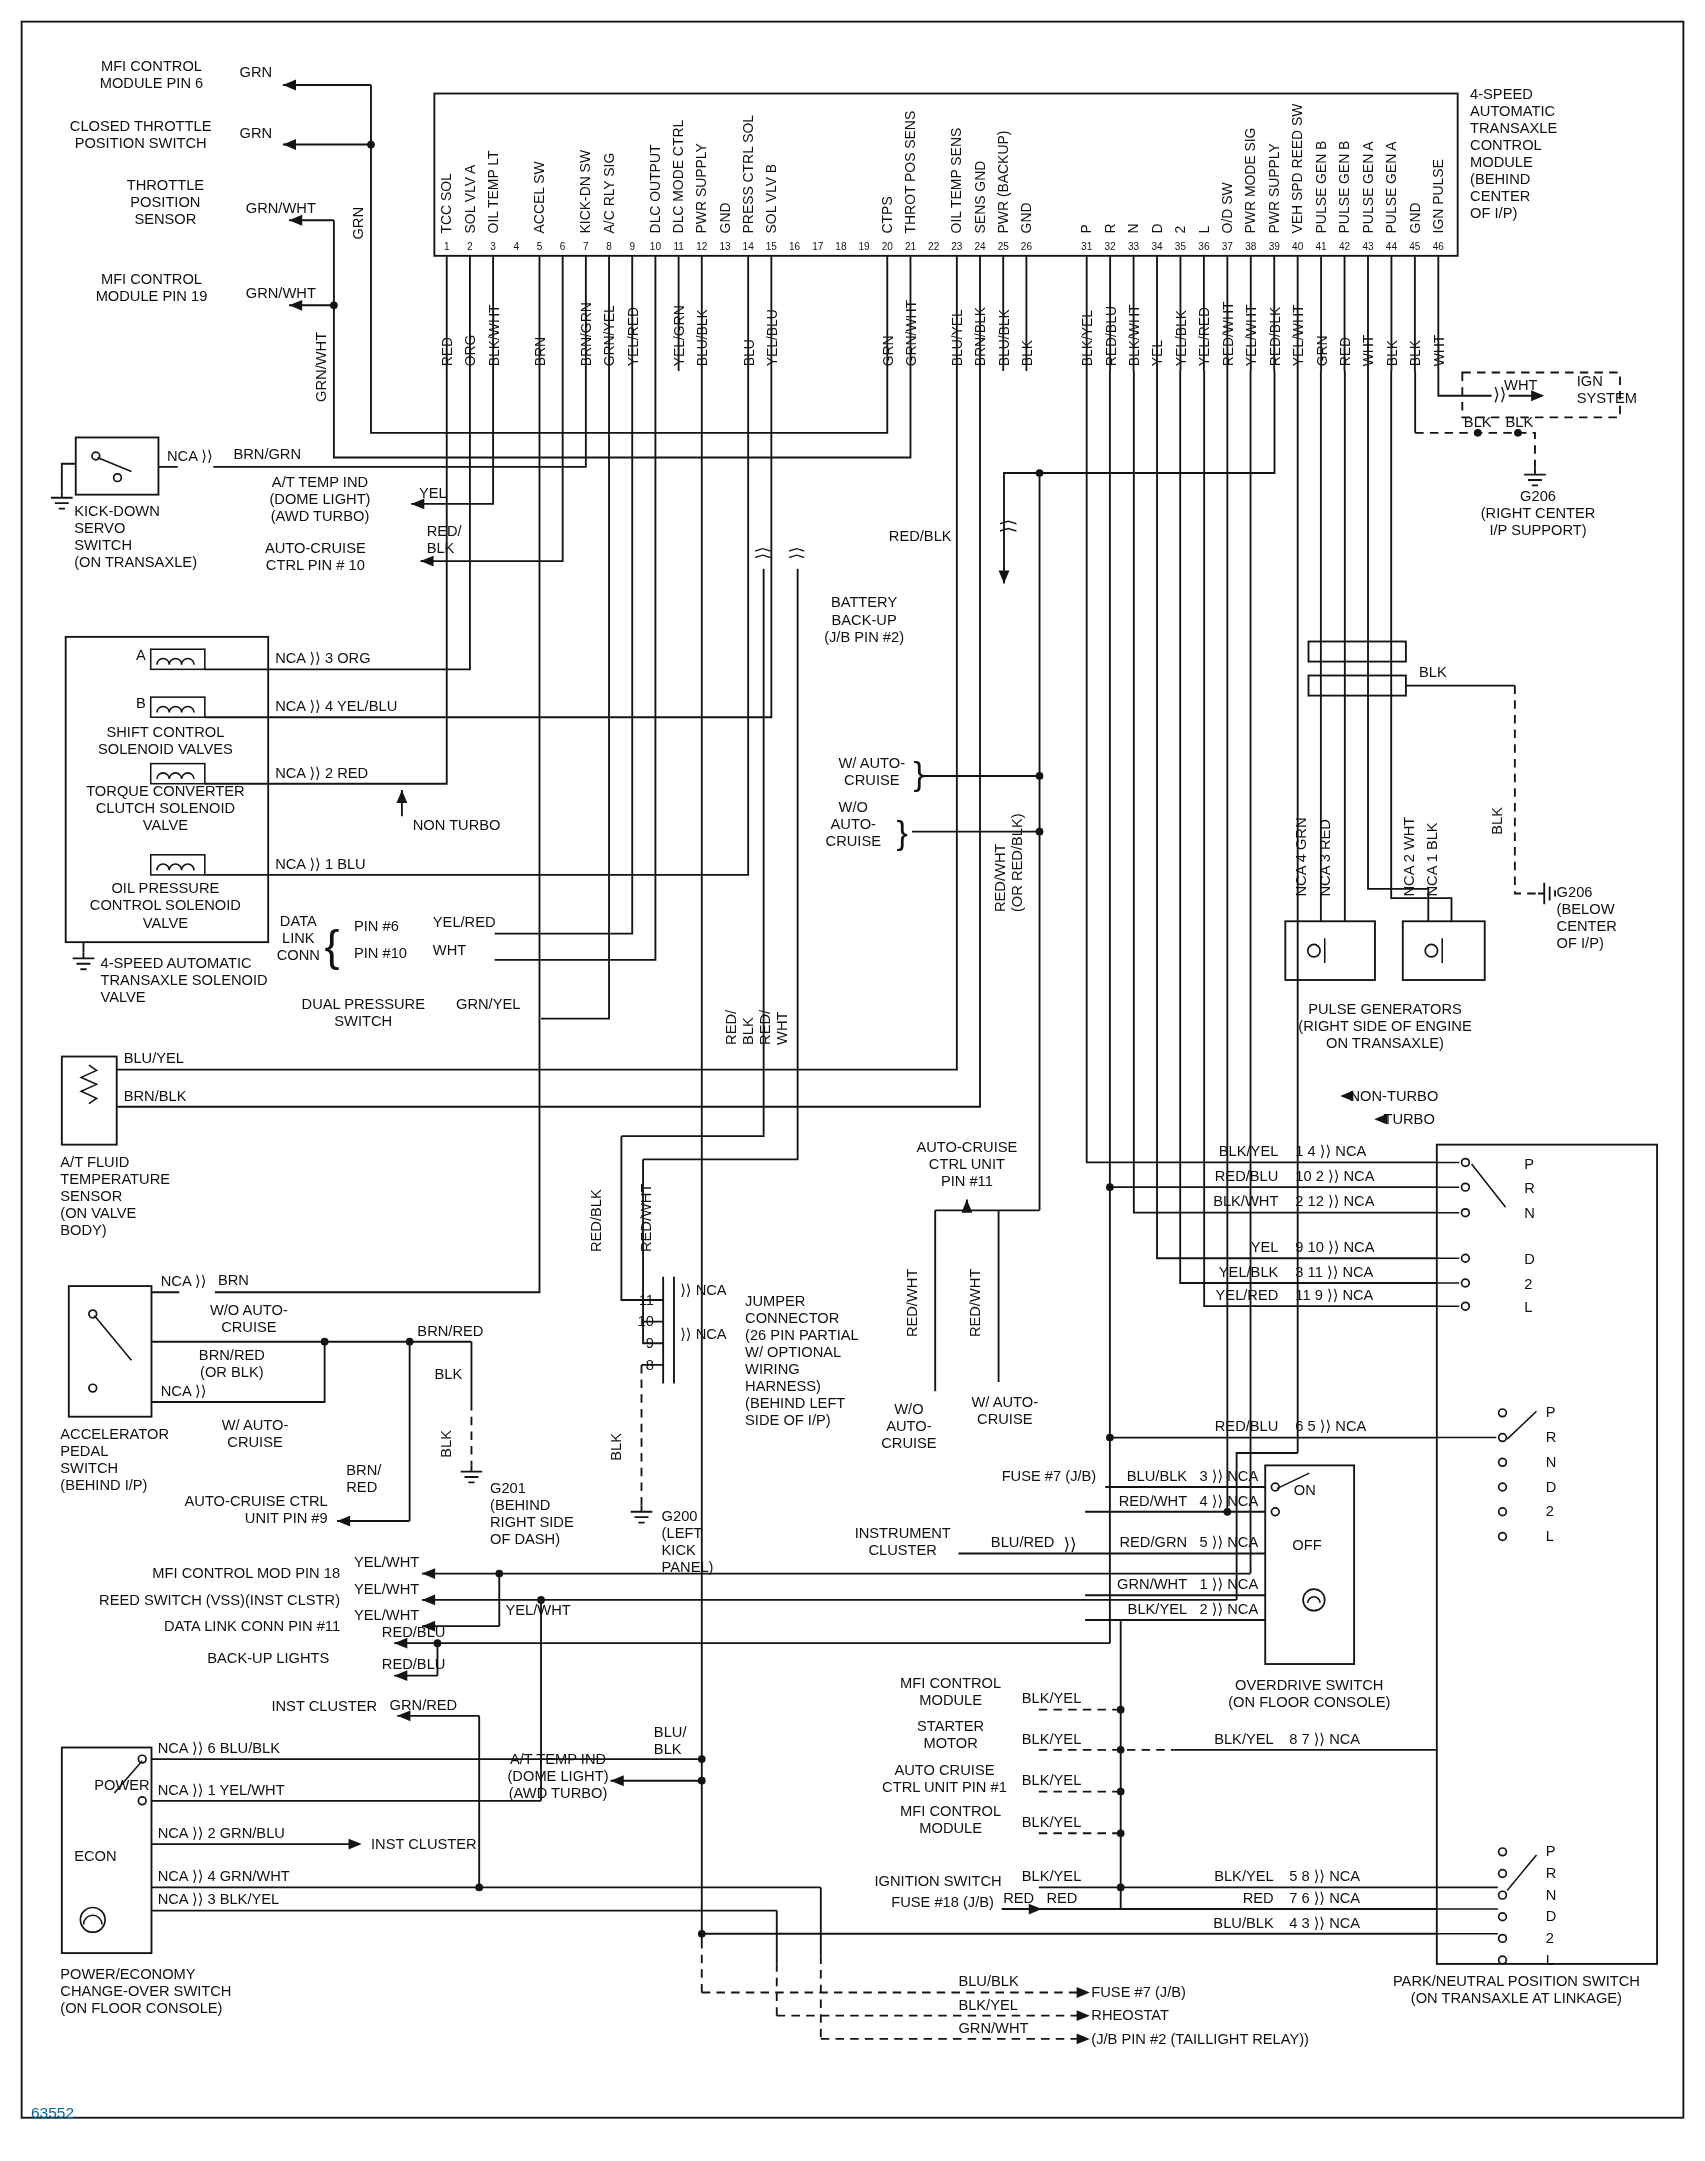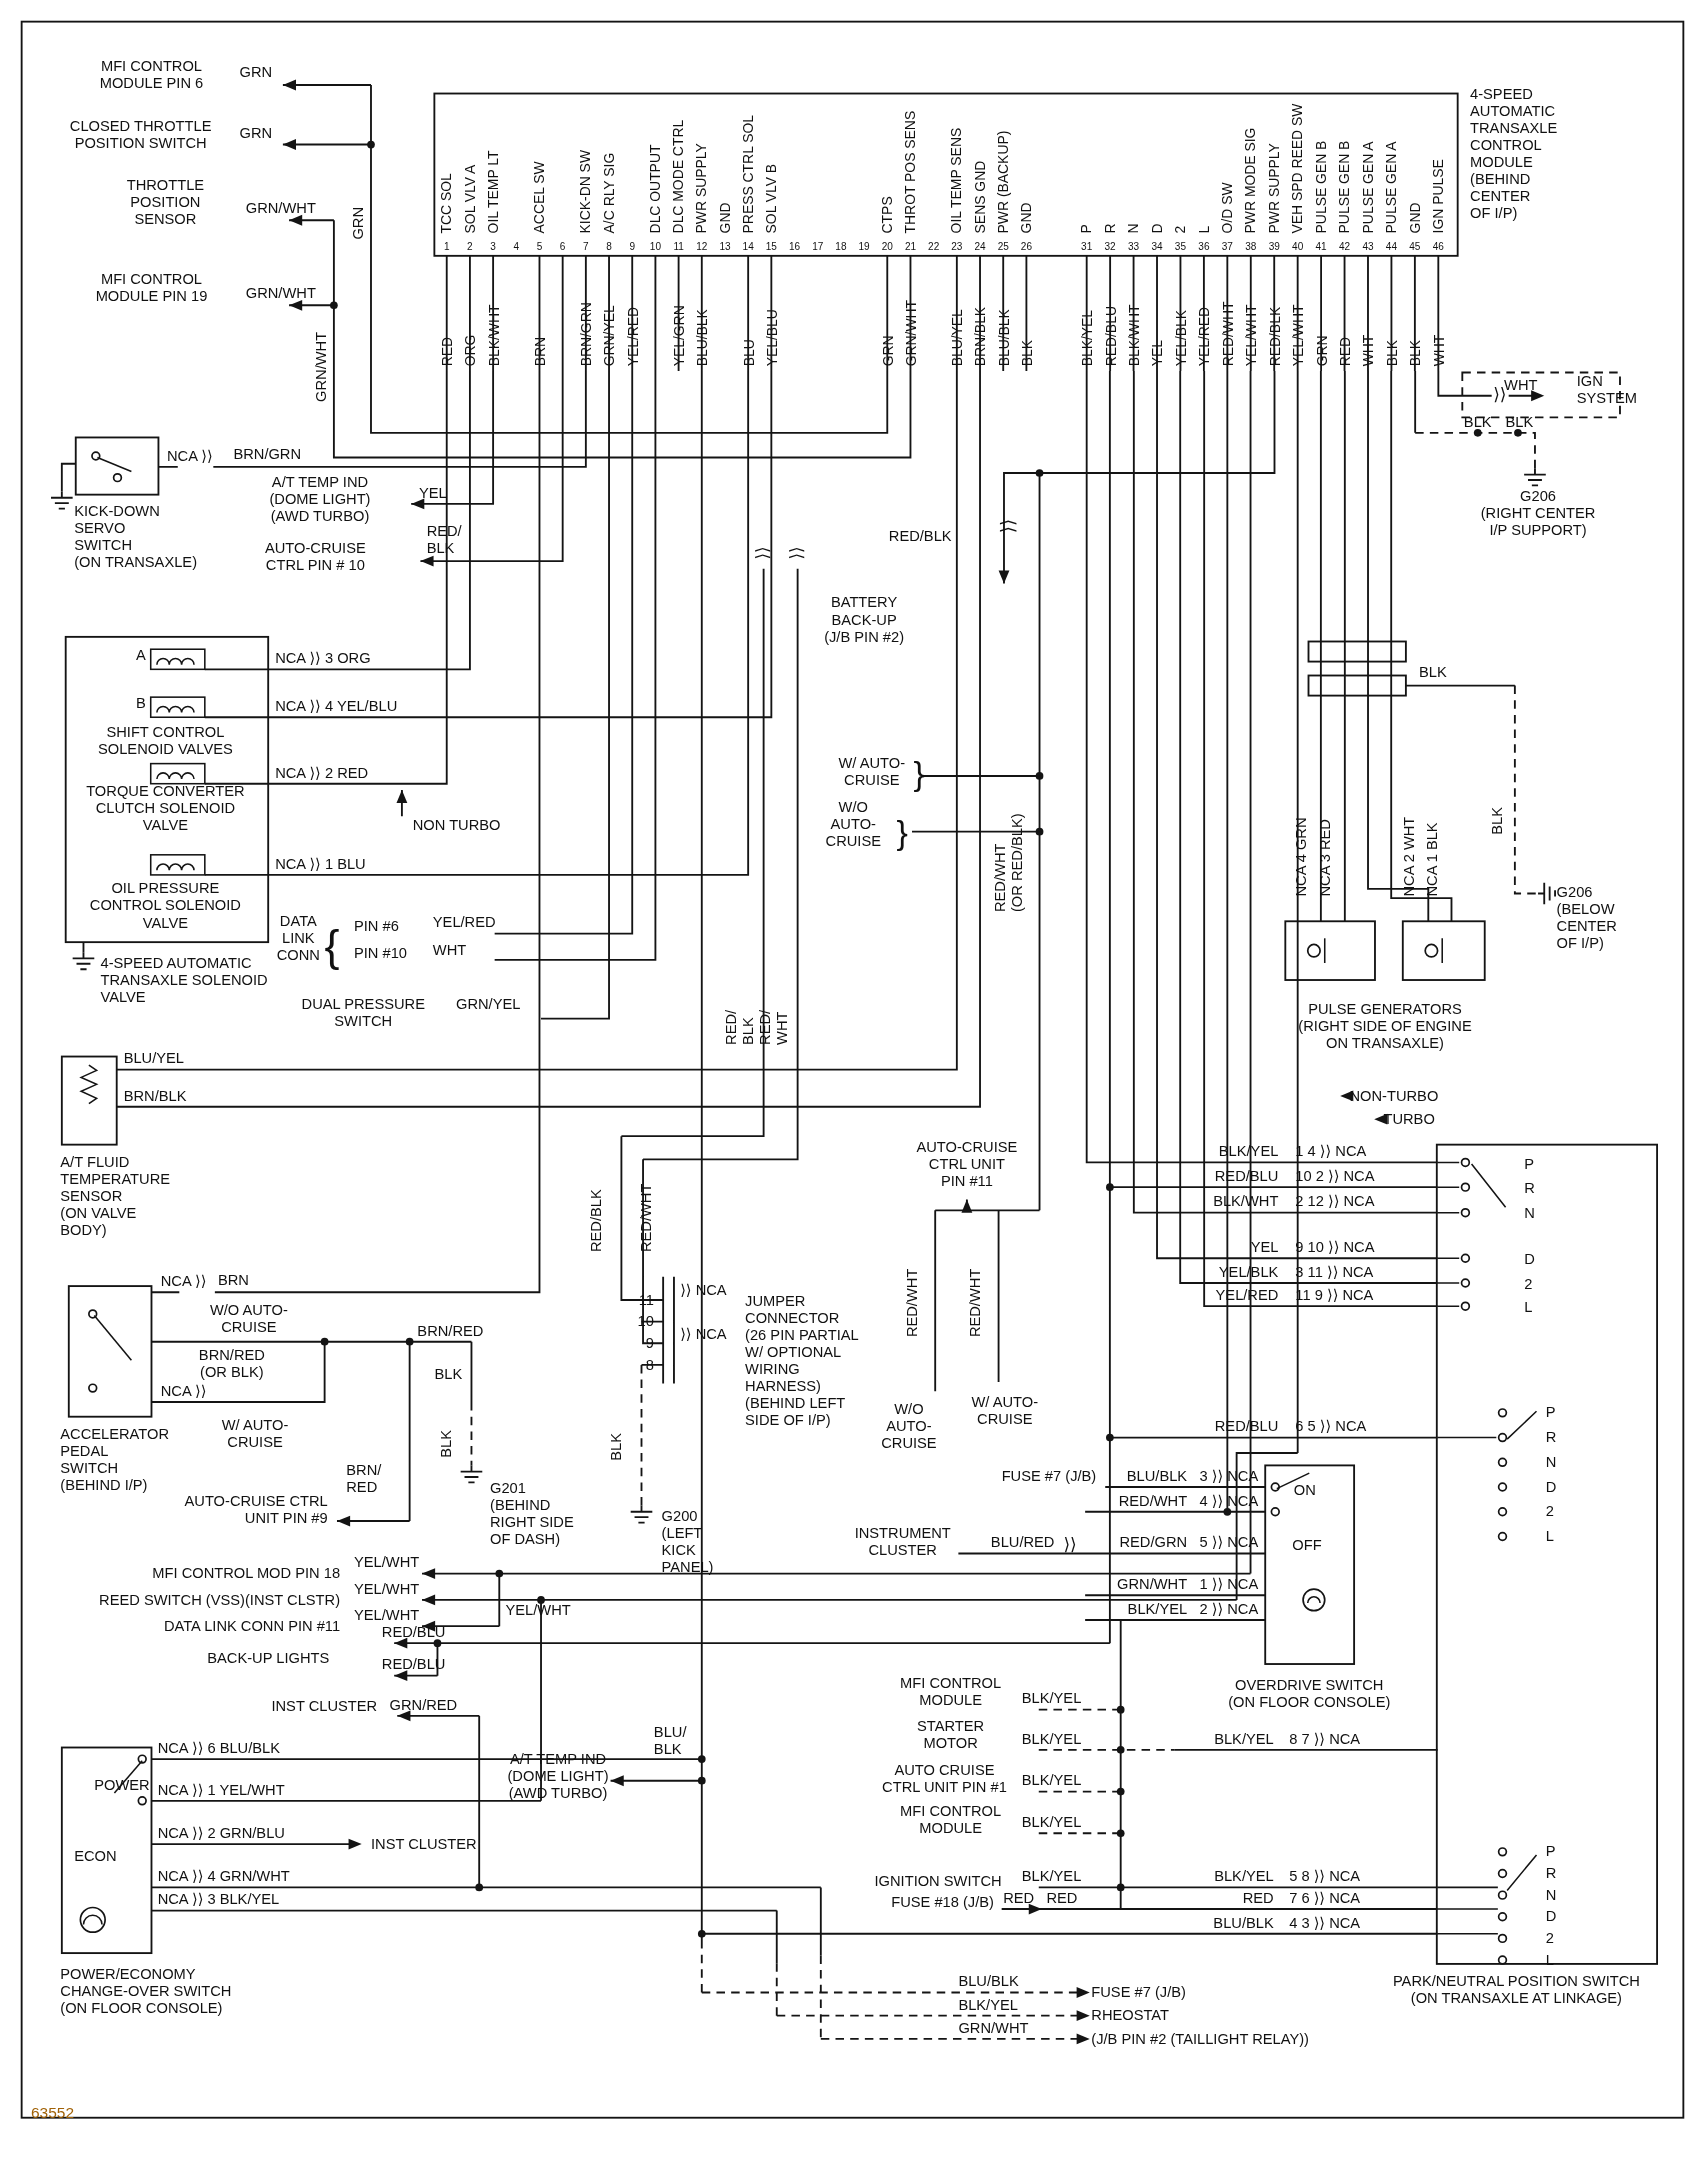--- a/index.html
+++ b/index.html
@@ -7,21 +7,21 @@
         font-family:"Liberation Sans",sans-serif;overflow:hidden;}
   svg{position:absolute;left:0;top:0;}
   svg text{fill:#111;font-family:"Liberation Sans",sans-serif;}
   .wire{stroke:#141414;stroke-width:2.4;fill:none;}
   .wire-thin{stroke:#141414;stroke-width:2;fill:none;}
   .dash{stroke:#141414;stroke-width:2.4;fill:none;stroke-dasharray:11 8;}
   .box{stroke:#141414;stroke-width:2.4;fill:none;}
   .dot{fill:#141414;stroke:none;}
   .arrow{fill:#141414;stroke:none;}
   .contact{stroke:#141414;stroke-width:2.2;fill:#fff;}
-  .docnum{position:absolute;left:31px;top:2104px;font-size:15.5px;color:#a16207;}
+  .docnum{position:absolute;left:31px;top:2104px;font-size:15.5px;color:#0369a1;}
 </style>
 </head>
 <body>
 
 <div class="page">
 
 <svg width="1705" height="2161" viewBox="0 0 2206 2796" xmlns="http://www.w3.org/2000/svg">
 
   <defs>
     <g id="arrowL">

